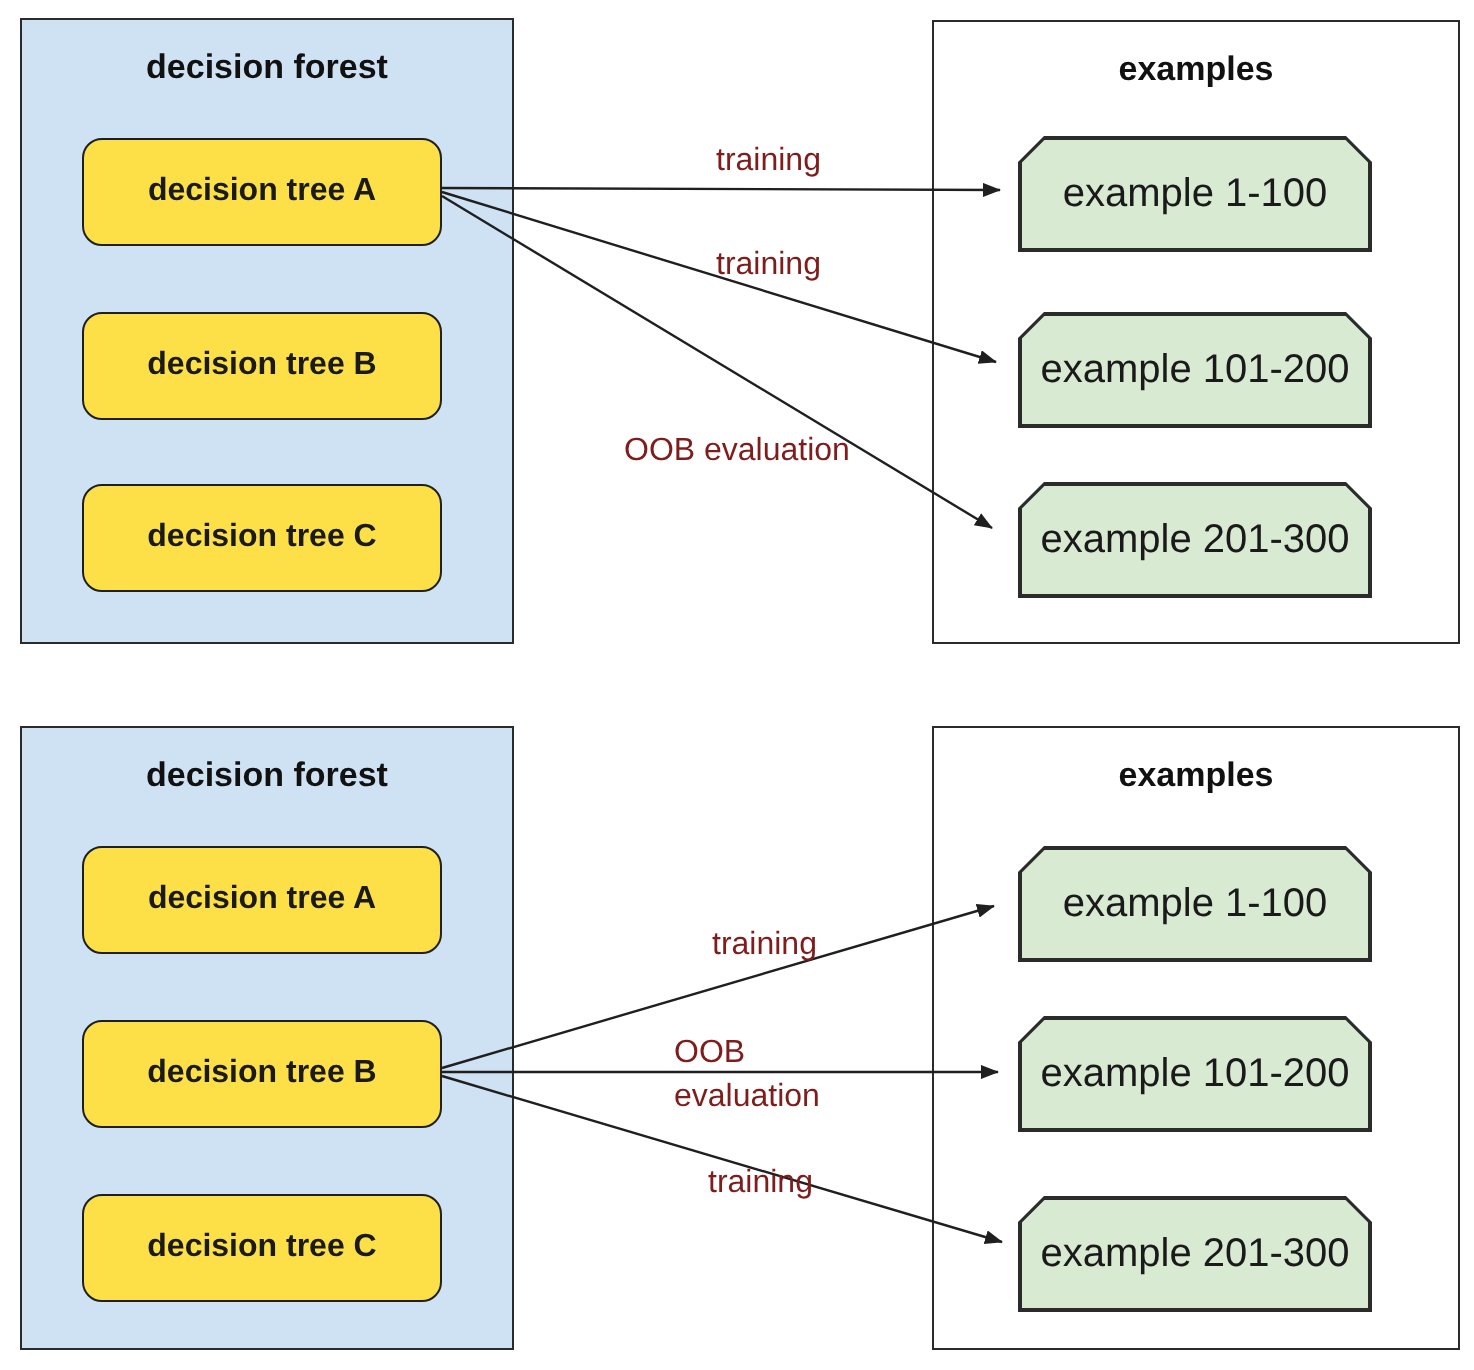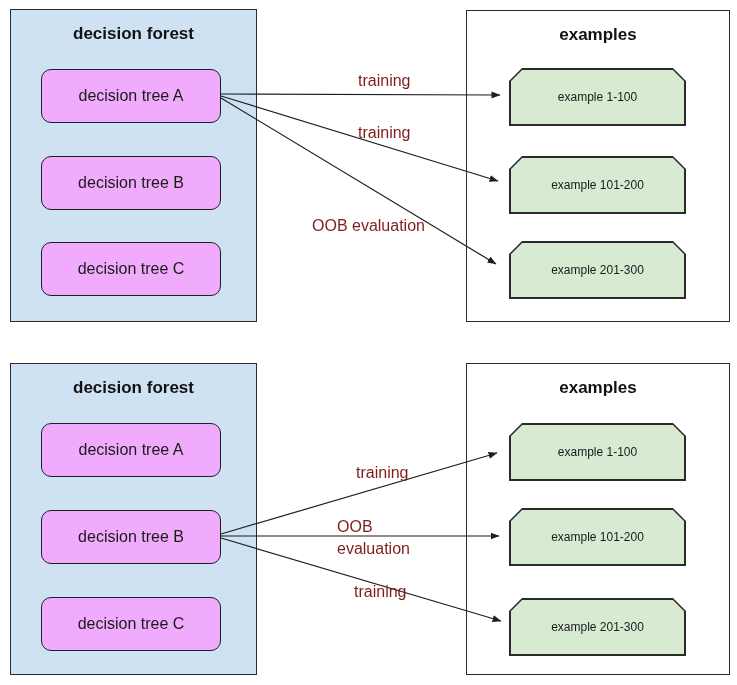--- a/index.html
+++ b/index.html
@@ -27,46 +27,47 @@
     font-size: 17px;
     font-weight: bold;
     color: #111111;
   }
   .tree-box {
     position: absolute;
     left: 30px;
     width: 180px;
     height: 54px;
     box-sizing: border-box;
-    background: #f0abfc;
+    background: #fde047;
     border: 1.6px solid #1f1f1f;
     border-radius: 10px;
     display: flex;
     align-items: center;
     justify-content: center;
     font-size: 16px;
     color: #1a1a1a;
+    font-weight: bold;
   }
   .example-box {
     position: absolute;
     left: 42px;
     width: 177px;
     height: 58px;
     background: #2b2b2b; 
     clip-path: polygon(13px 0, calc(100% - 13px) 0, 100% 13px, 100% 100%, 0 100%, 0 13px);
   }
   .example-inner {
     position: absolute;
     left: 1.6px; top: 1.6px; right: 1.6px; bottom: 1.6px;
     background: #d9ead3;
     clip-path: polygon(12px 0, calc(100% - 12px) 0, 100% 12px, 100% 100%, 0 100%, 0 12px);
     display: flex;
     align-items: center;
     justify-content: center;
-    font-size: 12px;
+    font-size: 20px;
     color: #1a1a1a;
   }
   .arrow-layer {
     position: absolute;
     left: 0; top: 0;
     width: 737px;
     height: 685px;
     pointer-events: none;
     z-index: 5;
   }

